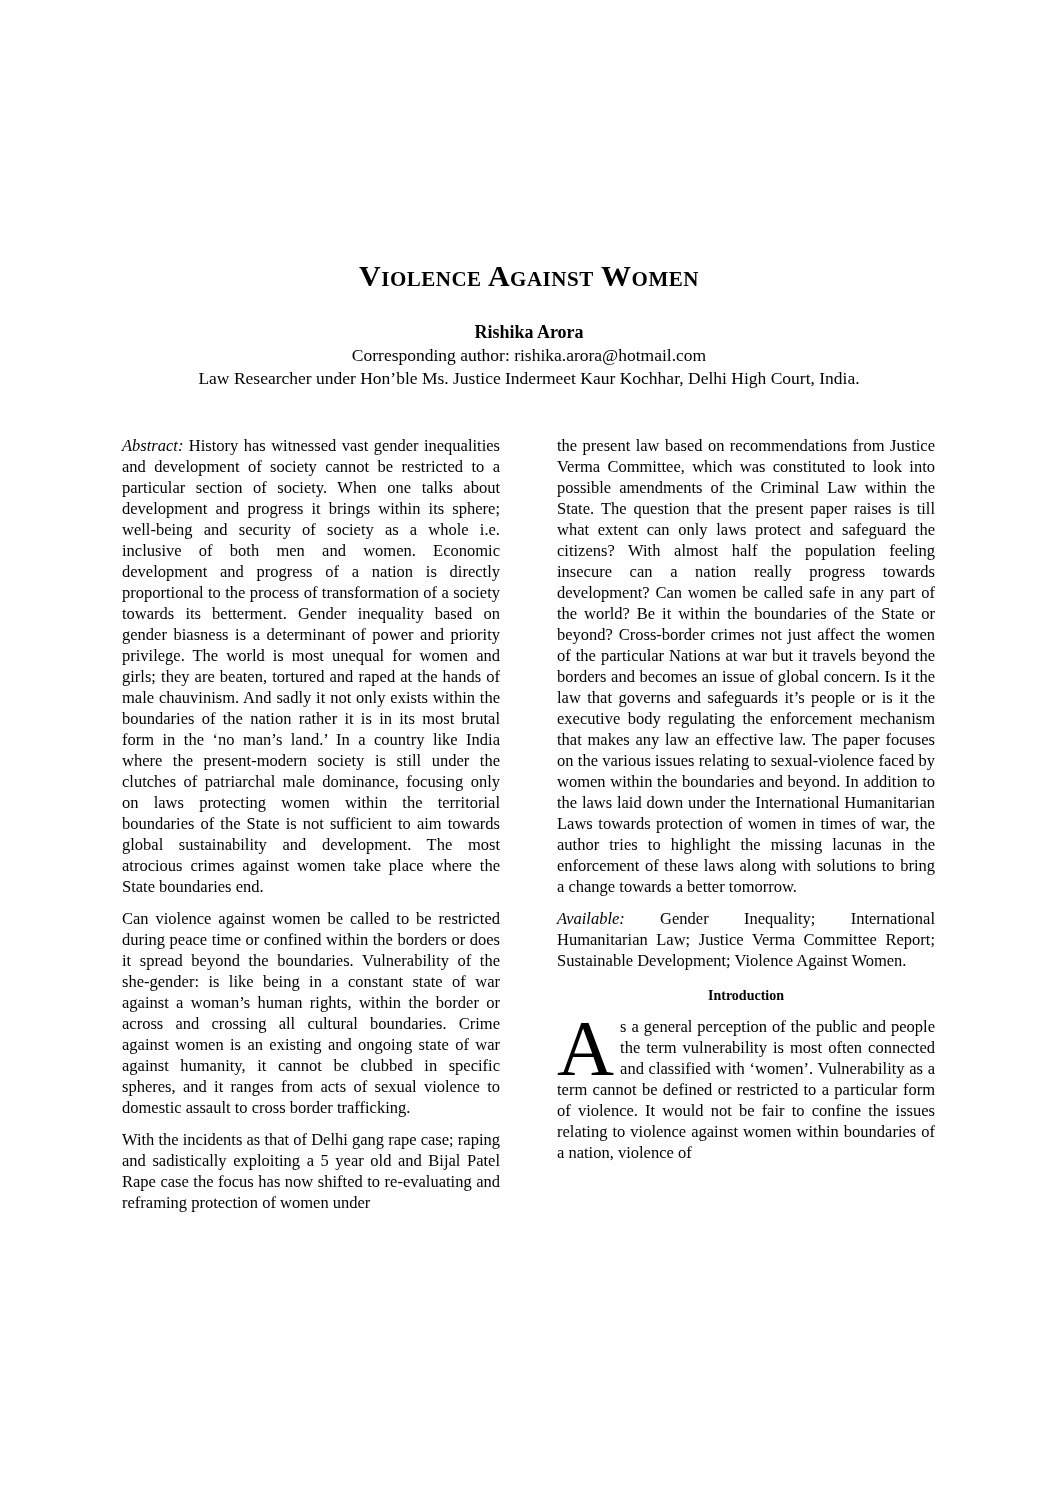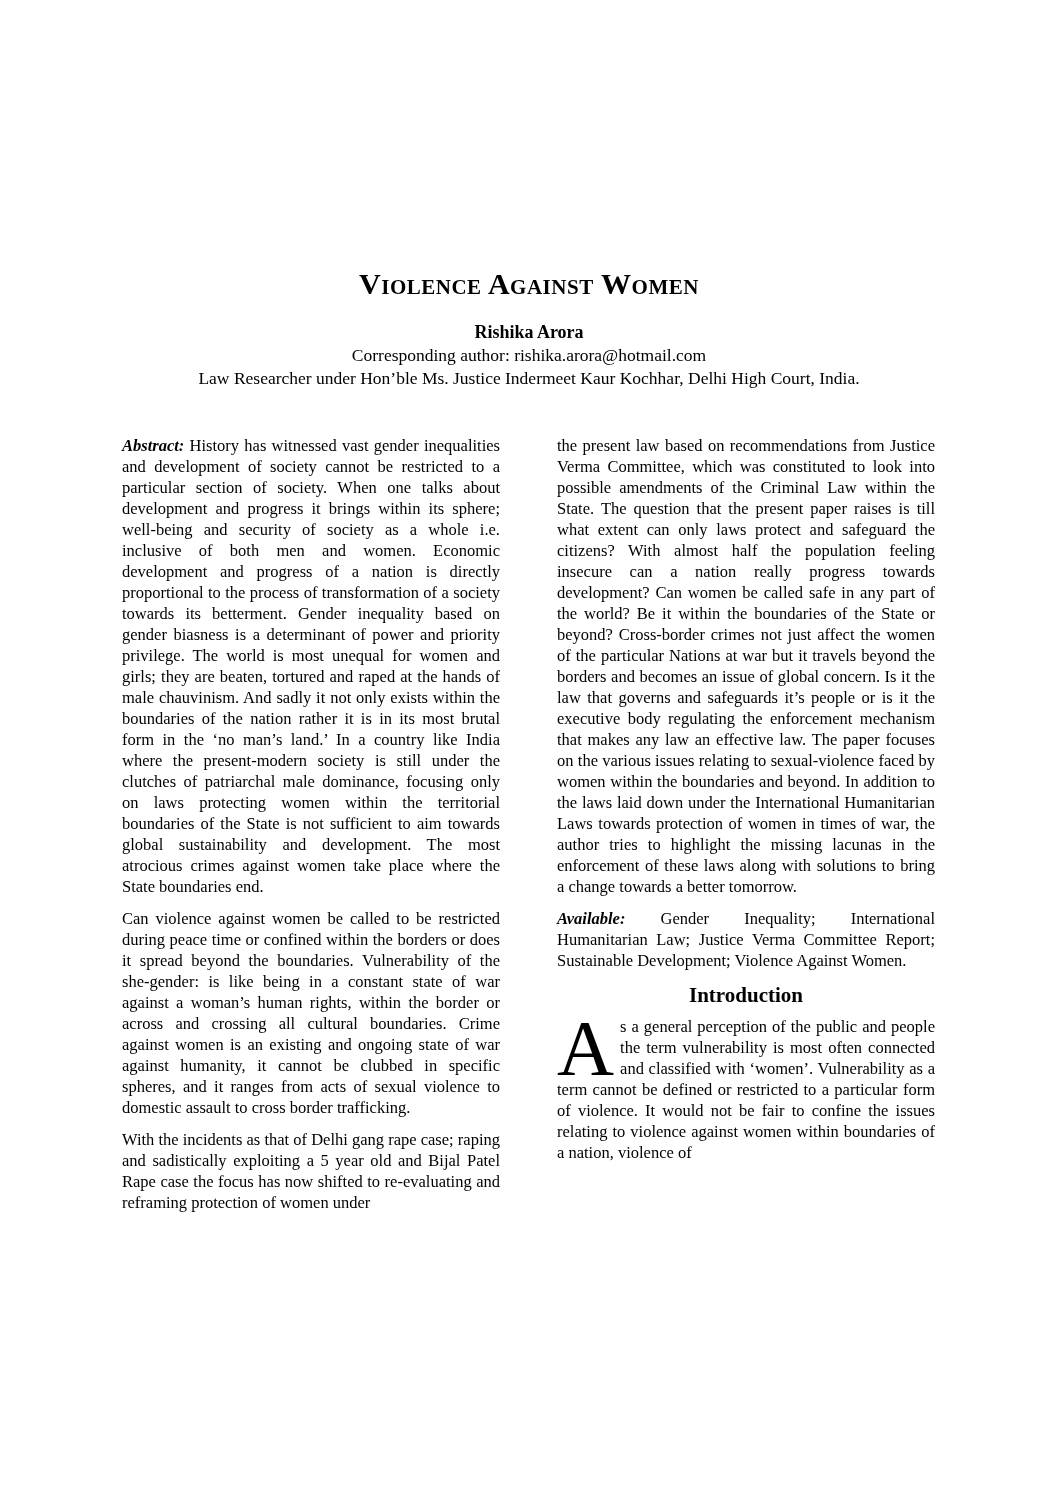--- a/index.html
+++ b/index.html
@@ -7,31 +7,31 @@
     width: 1058px; height: 1497px;
     background: #ffffff;
     color: #000000;
     font-family: "Liberation Serif", serif;
   }
   .page { position: relative; width: 1058px; height: 1497px; overflow: hidden; }
 
   .header { text-align: center; padding-top: 258px; }
 
   .title {
-    margin: 8px;
+    margin: 0;
     font-size: 30px;
     font-weight: bold;
     font-variant: small-caps;
     letter-spacing: 0.5px;
     line-height: 35px;
   }
   .title .title-line { display: block; }
 
   .author-name {
-    margin-top: 20px;
+    margin-top: 28px;
     font-size: 18px;
     font-weight: bold;
     line-height: 23px;
   }
   .affil-line {
     font-size: 17.5px;
     line-height: 23px;
   }
   .imprint {
     margin-top: 21px;
@@ -45,25 +45,25 @@
     gap: 57px;
   }
   .col { width: 378px; }
 
   .col p {
     margin: 0 0 11px 0;
     font-size: 16.5px;
     line-height: 21px;
     text-align: justify;
   }
-  .run-in-label { font-weight: bold; font-style: italic; }
+  .run-in-label { font-weight: normal; font-style: italic; }
 
   .section-heading {
     margin: 14px 0 10px 0;
-    font-size: 21px;
+    font-size: 14px;
     font-weight: bold;
     text-align: center;
     line-height: 21px;
   }
 
   .dropcap {
     float: left;
     font-size: 79px;
     line-height: 62px;
     padding-right: 6px;

